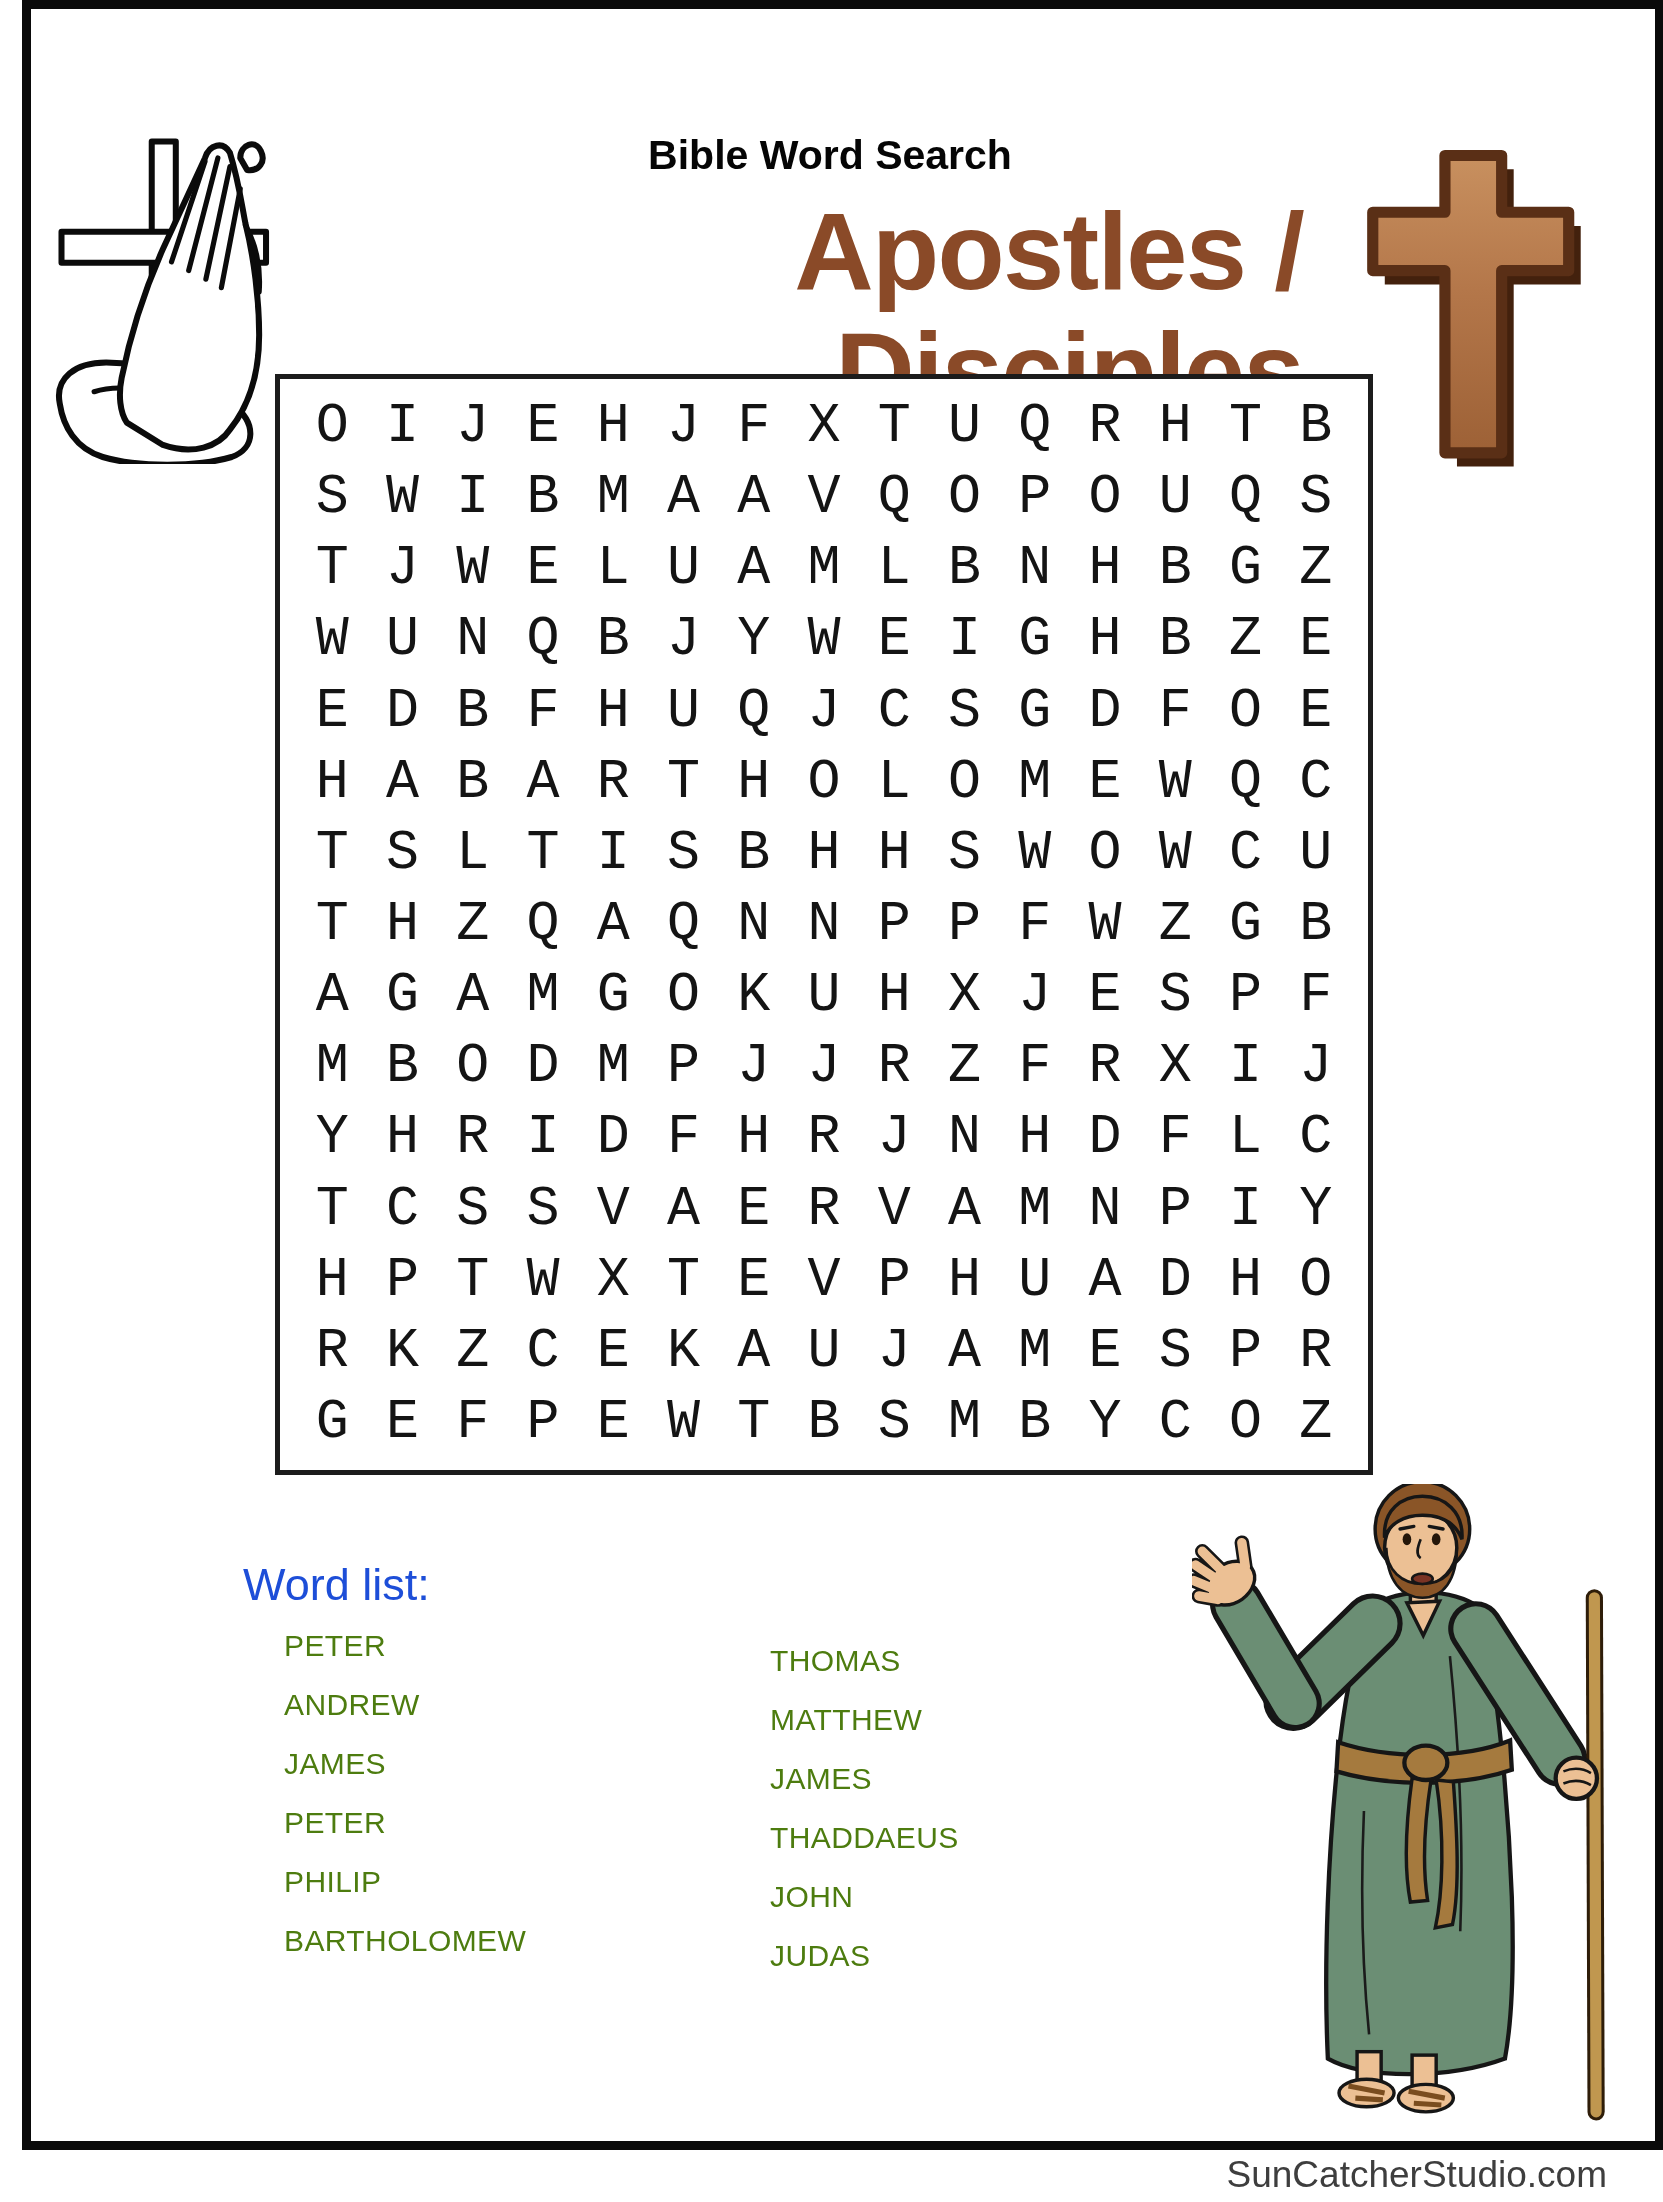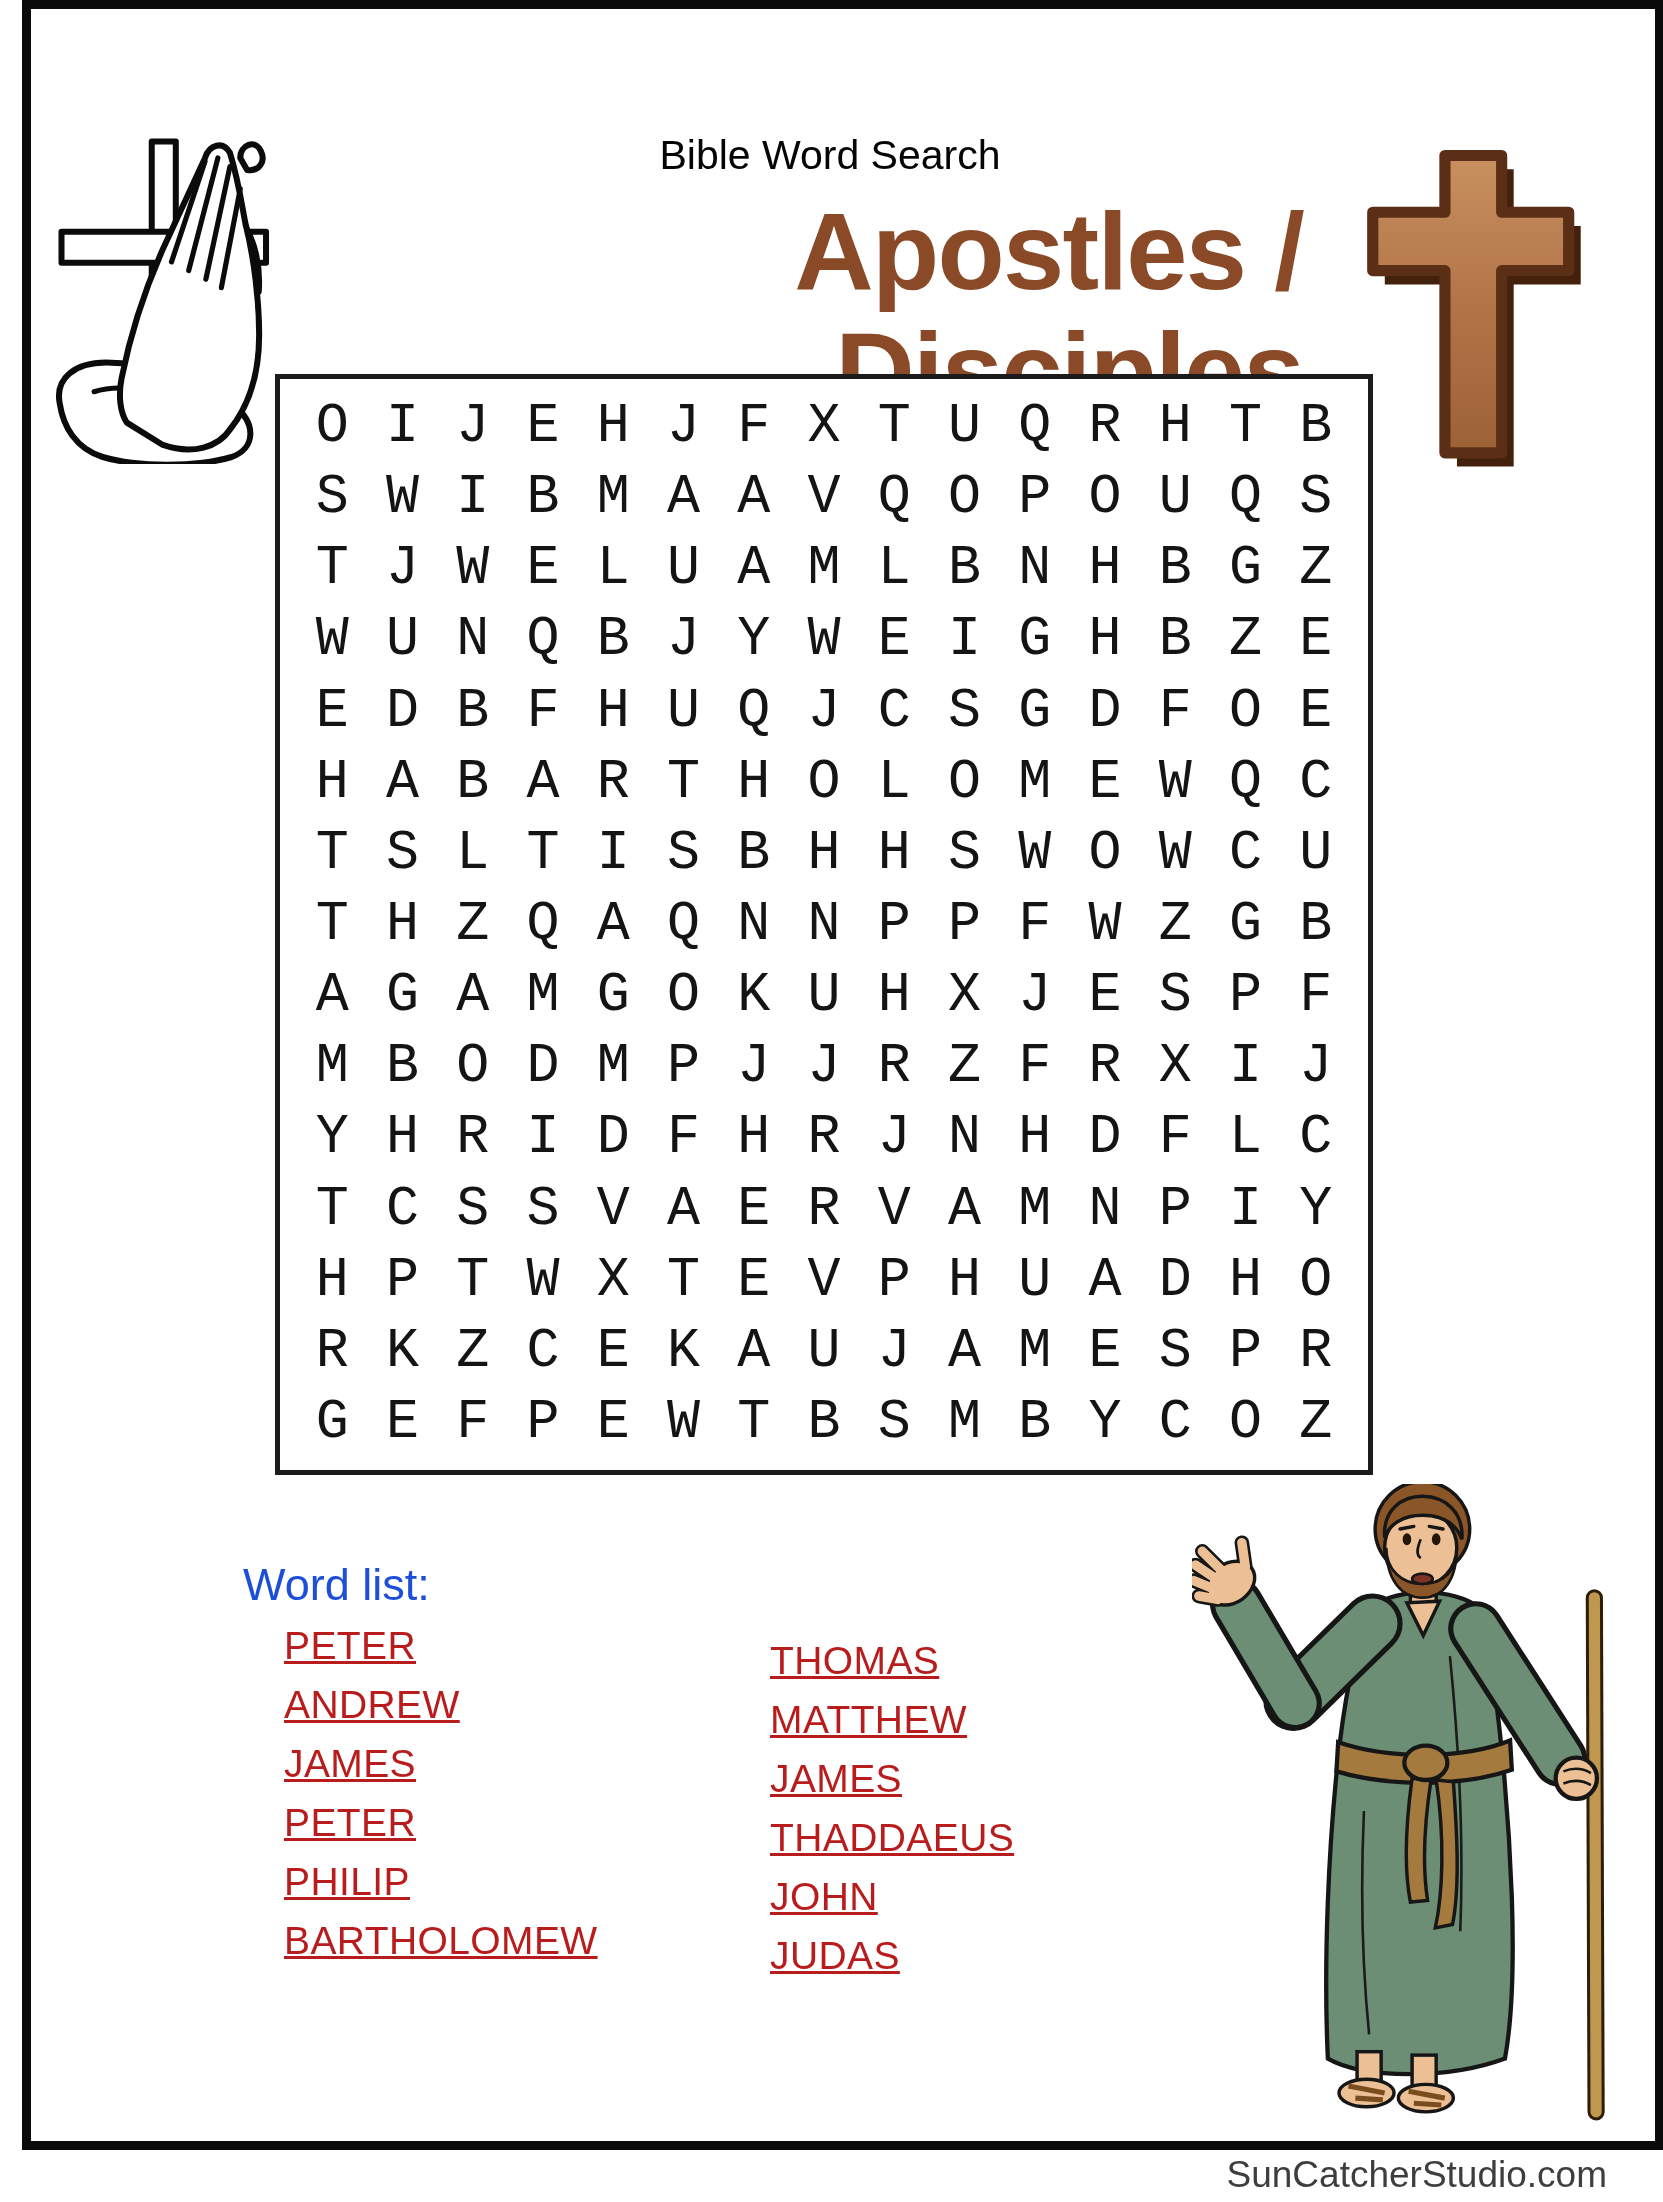--- a/index.html
+++ b/index.html
@@ -34,21 +34,21 @@
     width:1642px;height:2150px;
     border:9.5px solid var(--frame-black);
     box-sizing:border-box;
     background:transparent;
   }
   .header{
     position:absolute;left:357px;top:131px;width:946px;
     text-align:center;
   }
   .kicker{
-    font-size:41px;line-height:48px;font-weight:normal;
+    font-size:41px;line-height:48px;font-weight:bold;
     color:#050505;letter-spacing:0px;
   }
   .title{
     margin-top:12px;
     font-size:110px;line-height:120px;font-weight:bold;
     color:var(--title-brown);letter-spacing:-1.7px;text-align:right;
   }
   .illo{position:absolute;}
   #hands{left:34px;top:120px;}
   #cross{left:1359px;top:138px;}
@@ -70,23 +70,22 @@
     font-size:55px;color:var(--letter-ink);
   }
   .wordlist-label{
     position:absolute;left:243px;top:1559px;
     font-size:45px;color:#1d4ed8;
   }
   .wordcol{
     position:absolute;top:1616px;
   }
   .wordcol .word{
-    font-size:39px;line-height:59px;height:59px;color:#b91c1c;
+    font-size:30px;line-height:59px;height:59px;color:#4d7c0f;
     letter-spacing:0.4px;
-    text-decoration:underline;
   }
   #wordcol-1{left:284px;}
   #wordcol-2{left:770px;margin-top:15px;}
   .footer{
     position:absolute;left:0px;top:2154px;width:1607px;
     text-align:right;
     font-size:37px;color:var(--footer-gray);
   }
   svg .outline{fill:#ffffff;stroke:#0b0b0b;stroke-width:7;stroke-linejoin:round;}
   svg .thin{fill:none;stroke:#0b0b0b;stroke-width:6;stroke-linecap:round;}

